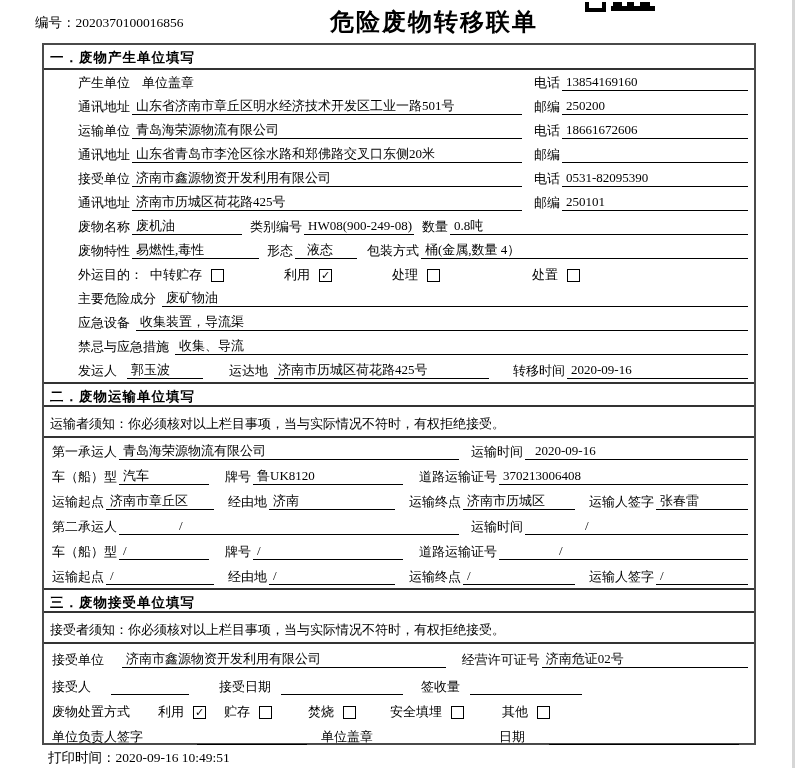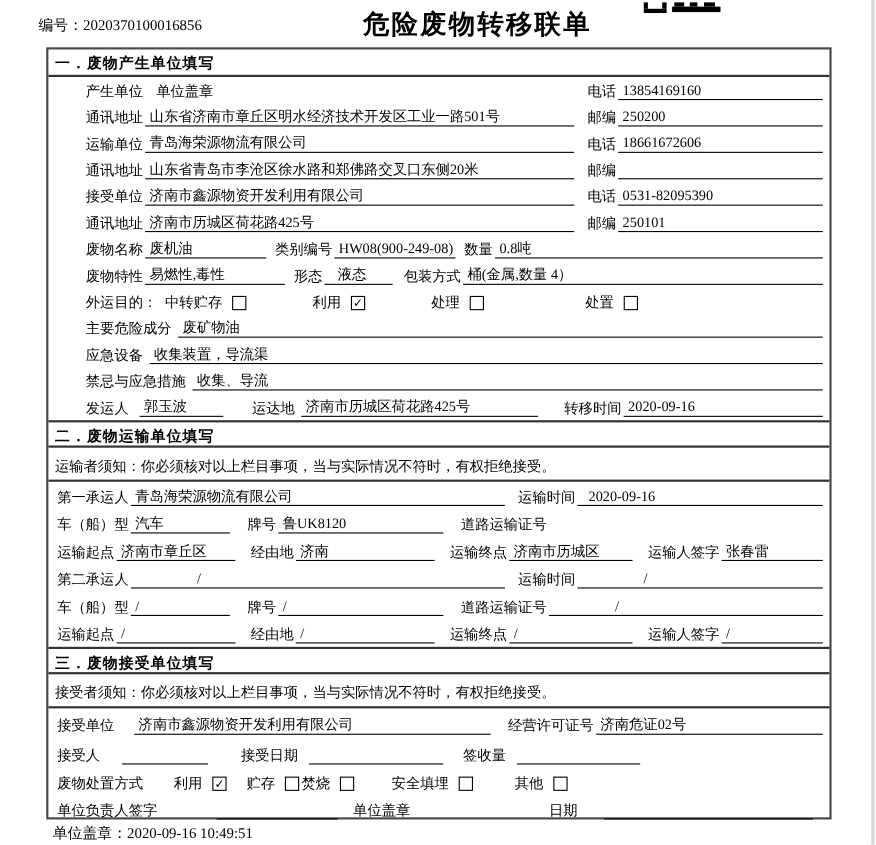--- a/index.html
+++ b/index.html
@@ -162,20 +162,21 @@
     <span class="lbl" style="margin-left:10px">运输时间</span>
     <span class="val fill" style="padding-left:10px">2020-09-16</span>
   </div>
 
   <div class="r r2">
     <span class="lbl">车（船）型</span>
     <span class="val" style="width:90px">汽车</span>
     <span class="lbl" style="margin-left:14px">牌号</span>
     <span class="val" style="width:150px">鲁UK8120</span>
     <span class="lbl" style="margin-left:14px">道路运输证号</span>
+    <span class="val fill">370213006408</span>
   </div>
 
   <div class="r r2">
     <span class="lbl">运输起点</span>
     <span class="val" style="width:108px">济南市章丘区</span>
     <span class="lbl" style="margin-left:12px">经由地</span>
     <span class="val" style="width:126px">济南</span>
     <span class="lbl" style="margin-left:12px">运输终点</span>
     <span class="val" style="width:112px">济南市历城区</span>
     <span class="lbl" style="margin-left:12px">运输人签字</span>
@@ -227,33 +228,33 @@
     <span class="lbl" style="margin-left:16px">签收量</span>
     <span class="val" style="width:112px;margin-left:8px"></span>
   </div>
 
   <div class="r r3">
     <span class="lbl">废物处置方式</span>
     <span class="lbl" style="margin-left:24px">利用</span>
     <span class="cb">✓</span>
     <span class="lbl" style="margin-left:16px">贮存</span>
     <span class="cb"></span>
-    <span class="lbl" style="">焚烧</span>
+    <span class="lbl" style="margin-left:34px">焚烧</span>
     <span class="cb"></span>
     <span class="lbl" style="margin-left:32px">安全填埋</span>
     <span class="cb"></span>
     <span class="lbl" style="margin-left:36px">其他</span>
     <span class="cb"></span>
   </div>
 
   <div class="r r3">
     <span class="lbl">单位负责人签字</span>
     <span class="val" style="width:110px;margin-left:52px"></span>
     <span class="lbl" style="margin-left:12px">单位盖章</span>
     <span class="lbl" style="margin-left:122px">日期</span>
     <span class="val" style="width:190px;margin-left:22px"></span>
   </div>
 
 </div>
 
-<div class="footer"><span>单位盖章：</span><span>2020-09-16 10:49:51</span></div>
+<div class="footer"><span>打印时间：</span><span>2020-09-16 10:49:51</span></div>
 
 <div class="edge"></div>
 
 </body></html>

